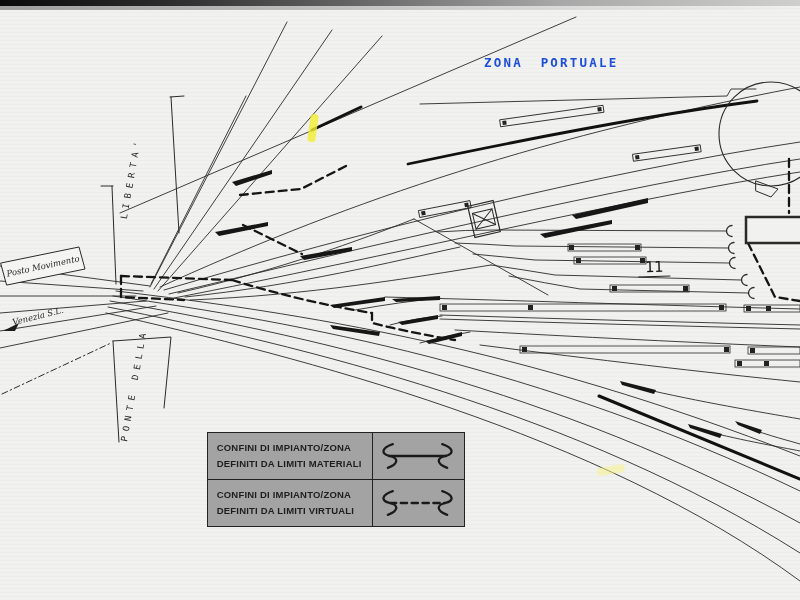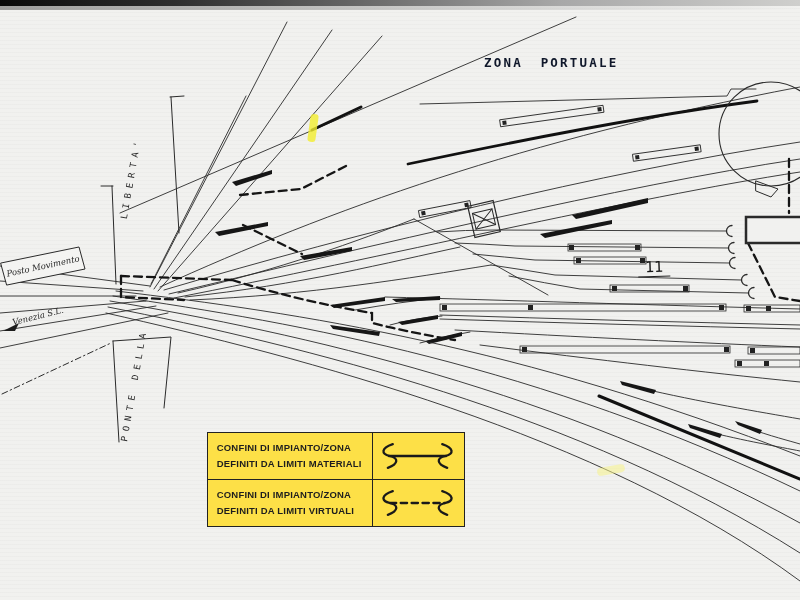--- a/index.html
+++ b/index.html
@@ -8,30 +8,30 @@
   .paper-texture{position:absolute;inset:0;
        background:repeating-linear-gradient(to bottom, rgba(0,0,0,0.018) 0 1px, transparent 1px 4px);
        pointer-events:none;}
   .scan-band{position:absolute;top:0;left:0;width:800px;height:6px;
        background:linear-gradient(to right,#0a0a0a 0%,#2e2e2e 22%,#6f6f6f 48%,#a8a8a8 70%,#cfcfcd 100%);}
   .scan-band2{position:absolute;top:6px;left:0;width:800px;height:4px;opacity:.35;
        background:linear-gradient(to right,#0a0a0a 0%,#4a4a4a 30%,#9a9a9a 60%,transparent 100%);}
   svg.diagram{position:absolute;left:0;top:0;}
   .lbl{position:absolute;white-space:nowrap;}
   .title{font-family:"DejaVu Sans Mono",monospace;font-weight:bold;font-size:12.5px;
-         letter-spacing:2.2px;word-spacing:8px;color:#0f172a;}
+         letter-spacing:2.2px;word-spacing:8px;color:#1d4ed8;}
   .eleven{font-family:"DejaVu Sans Mono",monospace;font-size:15px;color:#161616;
           border-bottom:1.8px solid #222;padding:0 7px 0 7px;transform:rotate(-2deg);}
   .vert{font-family:"DejaVu Sans Mono",monospace;font-size:9px;letter-spacing:5px;
         color:#2a2a2a;transform:translate(-50%,-50%) rotate(-80deg);transform-origin:center;}
   .hand{font-family:"DejaVu Serif",serif;font-style:italic;font-size:8.5px;color:#2a2a2a;}
   .hand.pm{transform:translate(-50%,-50%) rotate(-12deg);}
   .hand.vsl{transform:translate(-50%,-50%) rotate(-14deg);}
   .legend{position:absolute;left:207px;top:432px;width:256px;height:93px;
-          border:1.6px solid #222;background:#fde047;display:grid;grid-template-rows:1fr 1fr;}
+          border:1.6px solid #222;background:#a3a3a3;display:grid;grid-template-rows:1fr 1fr;}
   .legend-row{display:grid;grid-template-columns:1fr 92px;}
   .legend-row + .legend-row{border-top:1.4px solid #222;}
   .legend-text{padding:7px 4px 0 9px;font-weight:700;font-size:9.8px;letter-spacing:.2px;
                line-height:16px;transform:scaleX(.97);transform-origin:left;}
   .legend-sym{border-left:1.4px solid #222;display:flex;align-items:center;justify-content:center;}
 </style>
 </head>
 <body>
 
 <div class="paper-texture"></div>

